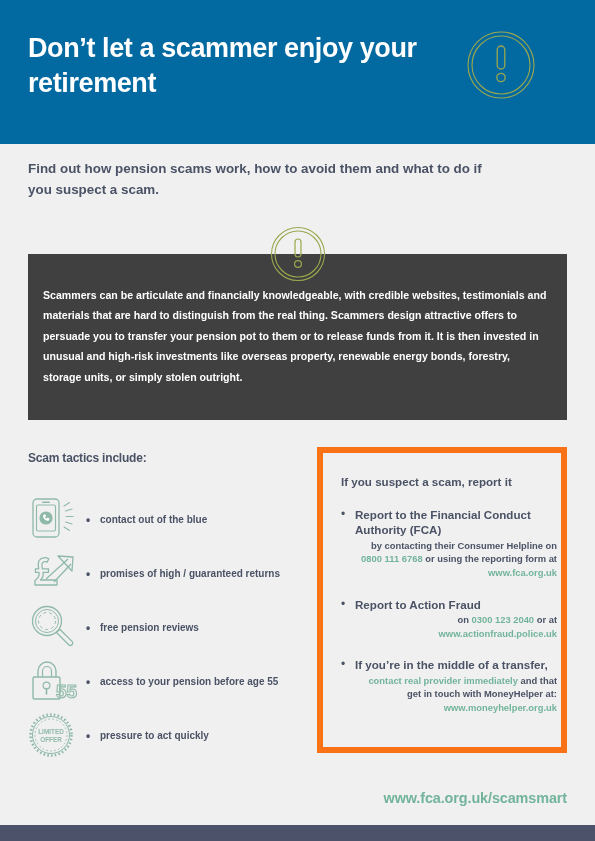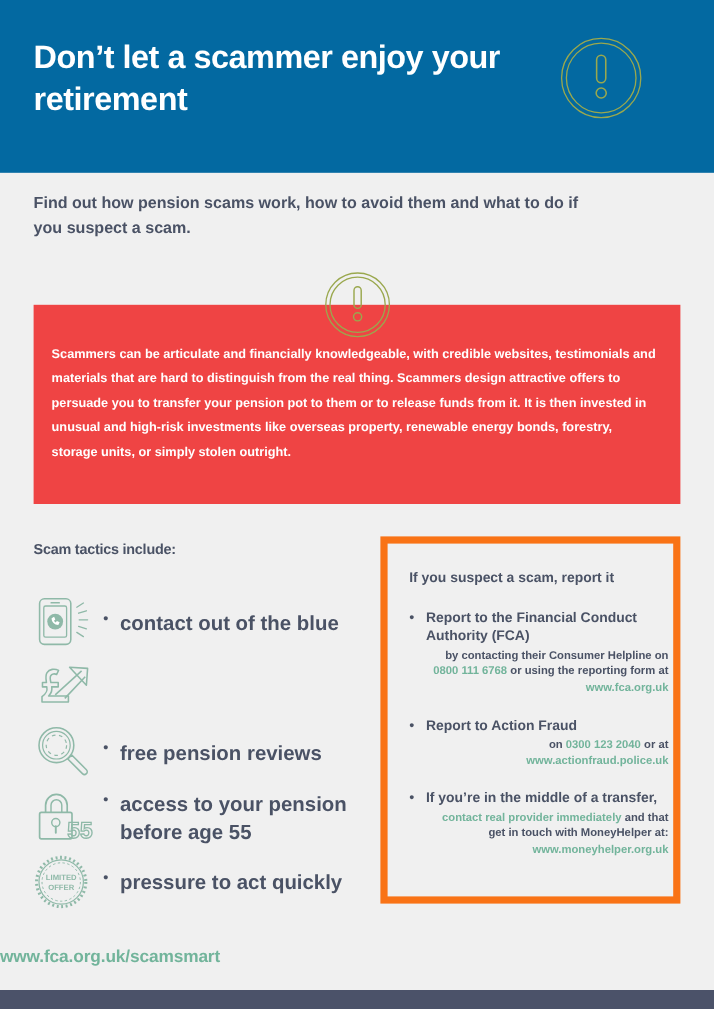--- a/index.html
+++ b/index.html
@@ -64,21 +64,21 @@
     color: #4a5265;
   }
 
   
   .infobox {
     position: absolute;
     left: 28px;
     top: 254px;
     width: 539px;
     height: 166px;
-    background: #ef4444;
+    background: #404040;
   }
 
   .infobox-text {
     position: absolute;
     left: 15px;
     top: 31px;
     width: 508px;
     color: #ffffff;
     font-size: 10.6px;
     font-weight: bold;
@@ -124,21 +124,21 @@
     width: 58px;
     height: 48px;
     flex: 0 0 58px;
     display: flex;
     justify-content: flex-start;
   }
 
   .tactic-text {
     position: relative;
     padding-left: 14px;
-    font-size: 17px;
+    font-size: 10px;
     font-weight: bold;
     line-height: 1.38;
     color: #4a5265;
   }
 
   .tactic-text::before {
     content: "\2022";
     position: absolute;
     left: 0;
     top: -1px;
@@ -204,20 +204,21 @@
   }
 
   .lnk { color: #72b49b; }
 
   
   .footer-url {
     position: absolute;
     left: 0;
     top: 790px;
     width: 567px;
+    text-align: right;
     font-size: 14.4px;
     font-weight: bold;
     color: #72b49b;
     letter-spacing: -0.1px;
   }
 
   .footer-bar {
     position: absolute;
     left: 0;
     bottom: 0;
@@ -287,20 +288,21 @@
 
     <div class="tactic-row">
       <div class="tactic-icon">
         <svg width="52" height="44" viewBox="0 0 52 44">
           <path d="M7 35h22V30H12.5c2.6-2.5 3.2-4.6 2.6-7.6h5.4v-3.6h-6.1c-.6-2.6-1-4.1-.2-5.6.9-1.7 3.4-2.1 5-1.1l1.6-3.4c-3.2-1.8-7.8-1.2-9.6 1.8-1.5 2.4-1.1 4.9-.5 8.3H7.4v3.6h3.6c.7 3.4-.2 5.3-4 8.1z" fill="none" stroke="#8fb9a8" stroke-width="1.3" stroke-linejoin="round"></path>
           <path d="M18 29 L40 9" fill="none" stroke="#8fb9a8" stroke-width="1.3"></path>
           <path d="M26 32 L43 14" fill="none" stroke="#8fb9a8" stroke-width="1.3"></path>
           <path d="M30 6 L45 7 L44 21 Z" fill="none" stroke="#8fb9a8" stroke-width="1.3" stroke-linejoin="round"></path>
         </svg>
       </div>
+      <div class="tactic-text">promises of high / guaranteed returns</div>
     </div>
 
     <div class="tactic-row">
       <div class="tactic-icon">
         <svg width="52" height="44" viewBox="0 0 52 44">
           <circle cx="19" cy="17" r="14.5" fill="none" stroke="#8fb9a8" stroke-width="1.3"></circle>
           <circle cx="19" cy="17" r="11.5" fill="none" stroke="#8fb9a8" stroke-width="1"></circle>
           <circle cx="19" cy="17" r="8.5" fill="none" stroke="#8fb9a8" stroke-width="1" stroke-dasharray="3 3"></circle>
           <path d="M28.5 28.5 L31.8 25.2 L44 37.4 A2.3 2.3 0 0 1 40.7 40.7 Z" fill="none" stroke="#8fb9a8" stroke-width="1.3" stroke-linejoin="round"></path>
         </svg>

